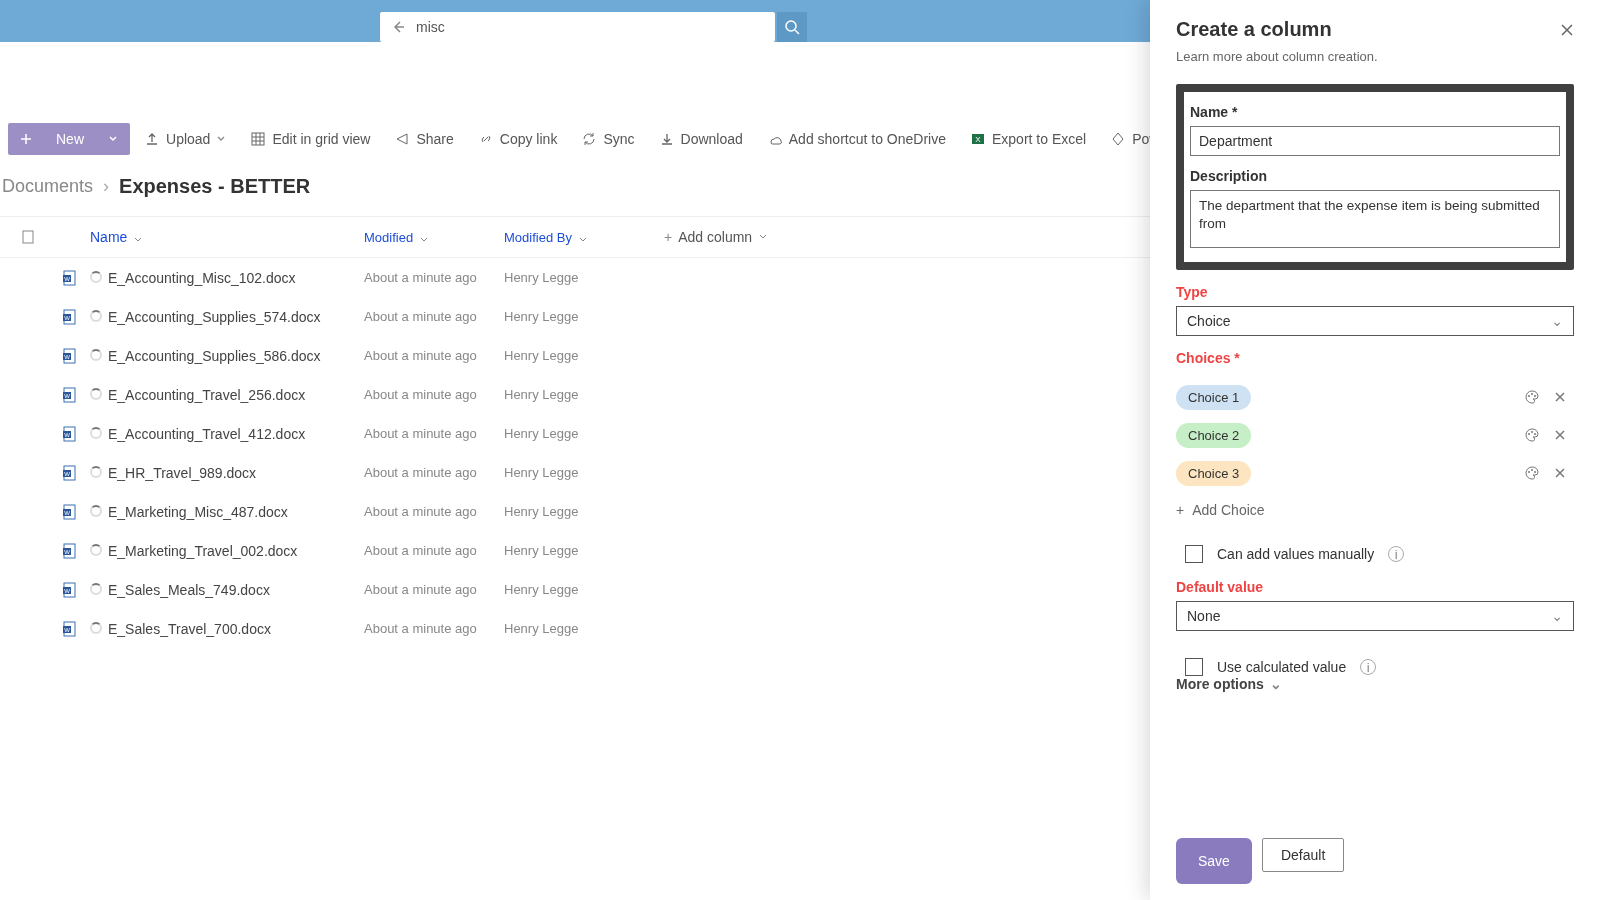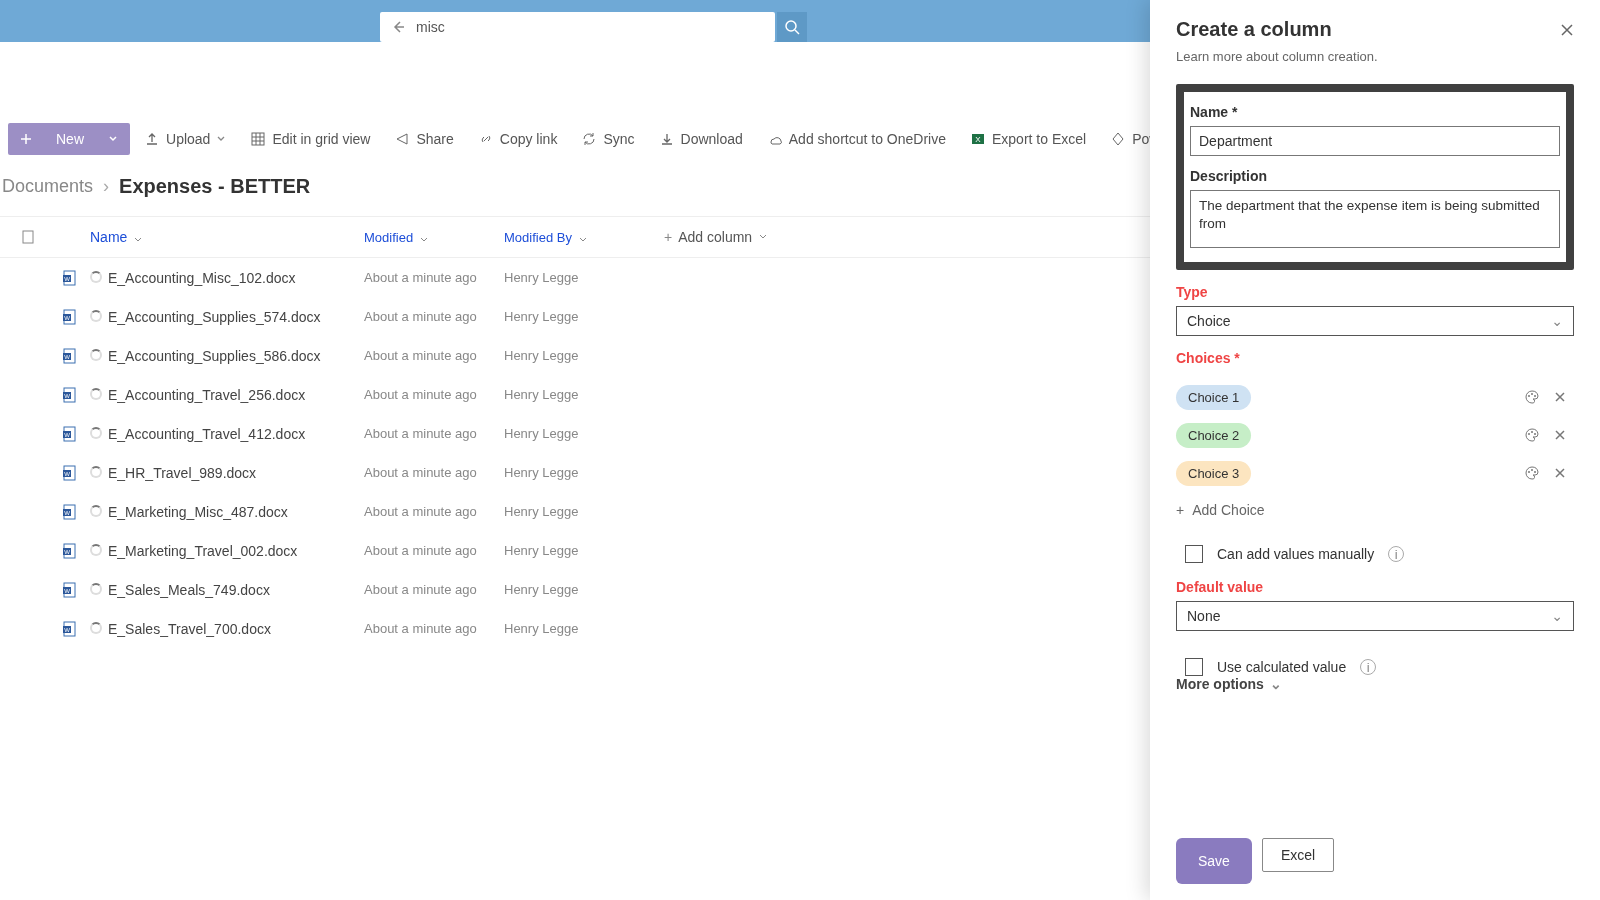--- a/index.html
+++ b/index.html
@@ -493,15 +493,15 @@
     <span class="info-ico">i</span>
   </div>
 
   <div class="more-opts">
     <span>More options</span>
     <span class="chev">⌄</span>
   </div>
 
   <div class="panel-footer">
     <button class="save-btn">Save</button>
-    <button class="cancel-btn">Excel</button>
+    <button class="cancel-btn">Default</button>
   </div>
 </div>
 
 </body></html>

